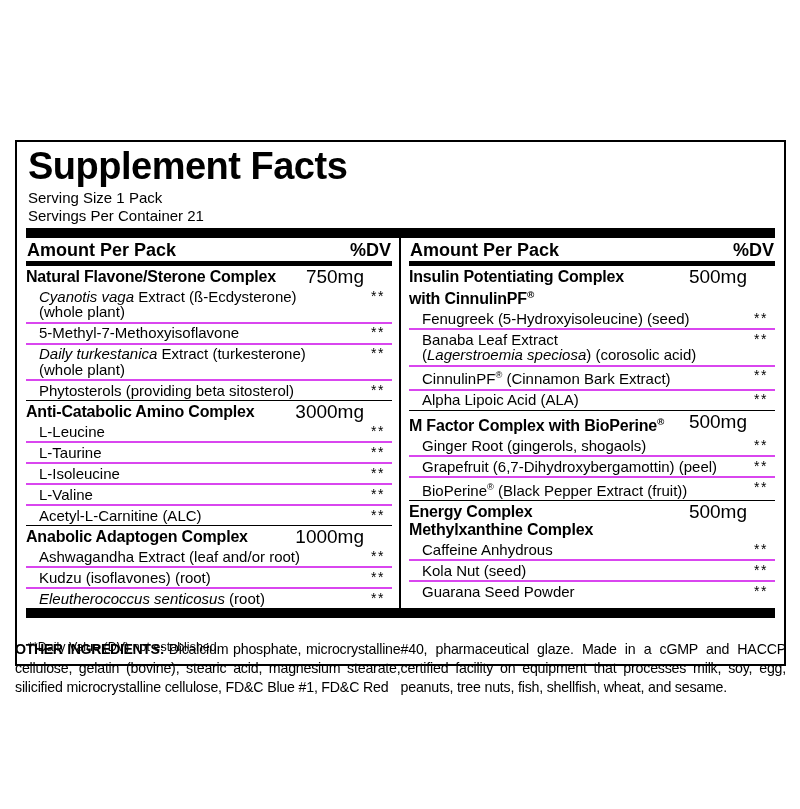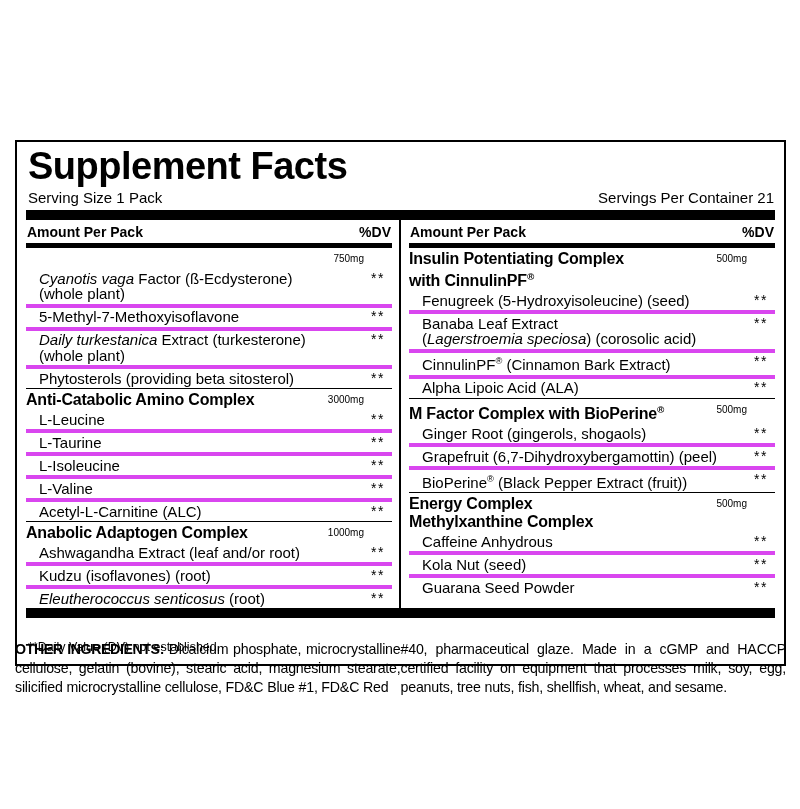--- a/index.html
+++ b/index.html
@@ -32,67 +32,68 @@
     letter-spacing: -0.5px;
     line-height: 1.08;
     padding-left: 2px;
   }
   .serving-line {
     display: flex;
     justify-content: space-between;
     font-size: 15px;
     line-height: 18px;
     margin: 2px 1px 3px 2px;
+    flex-direction: column;
   }
   .bar-thick { height: 10px; background: #000; }
   .cols { display: flex; align-items: stretch; }
   .col {
     flex: 1 1 0;
     min-width: 0;
     padding-top: 2px;
   }
   .col-left  { padding-right: 7px; }
   .col-right { border-left: 2px solid #000; padding-left: 8px; }
   .col-header {
     display: flex;
     justify-content: space-between;
     align-items: baseline;
     font-weight: bold;
-    font-size: 14px;
+    font-size: 18px;
     line-height: 17px;
     padding: 2px 1px 2px 1px;
   }
   .bar-med { height: 5px; background: #000; }
   .col-body { display: block; }
   .sec-head {
     display: flex;
     align-items: flex-start;
     font-weight: bold;
     font-size: 16px;
     line-height: 18px;
     padding: 2px 0 1px 0;
     border-top: 1px solid #000;
   }
   .col-body > .sec-head:first-child { border-top: 0; }
   .sec-name { letter-spacing: -0.2px; }
   .sec-amt {
     font-weight: normal;
-    font-size: 10px;
+    font-size: 19px;
     margin-left: auto;
     margin-right: 28px;
     padding-left: 6px;
     white-space: nowrap;
   }
   .row {
     display: flex;
     align-items: flex-start;
     font-size: 15px;
     line-height: 15.5px;
     padding: 1.5px 0 2px 13px;
-    border-top: 4px solid #d946ef;
+    border-top: 2px solid #d946ef;
   }
   .sec-head + .row { border-top: 0; }
   .ing { min-width: 0; }
   .dv {
     margin-left: auto;
     padding-left: 8px;
     padding-right: 7px;
     letter-spacing: 1.5px;
     white-space: nowrap;
     font-size: 14px;
@@ -142,24 +143,25 @@
 
     <div class="cols">
       <div class="col col-left">
         <div class="col-header">
           <span>Amount Per Pack</span>
           <span>%DV</span>
         </div>
         <div class="bar-med"></div>
         <div class="col-body">
             <div class="sec-head">
+              <span class="sec-name"><span>Natural Flavone/Sterone Complex</span></span>
               <span class="sec-amt">750mg</span>
             </div>
             <div class="row">
-              <span class="ing"><span class="it">Cyanotis vaga</span><span> Factor (ß-Ecdysterone)</span><br><span>(whole plant)</span></span>
+              <span class="ing"><span class="it">Cyanotis vaga</span><span> Extract (ß-Ecdysterone)</span><br><span>(whole plant)</span></span>
               <span class="dv">**</span>
             </div>
             <div class="row">
               <span class="ing"><span>5-Methyl-7-Methoxyisoflavone</span></span>
               <span class="dv">**</span>
             </div>
             <div class="row">
               <span class="ing"><span class="it">Daily turkestanica</span><span> Extract (turkesterone)</span><br><span>(whole plant)</span></span>
               <span class="dv">**</span>
             </div>

